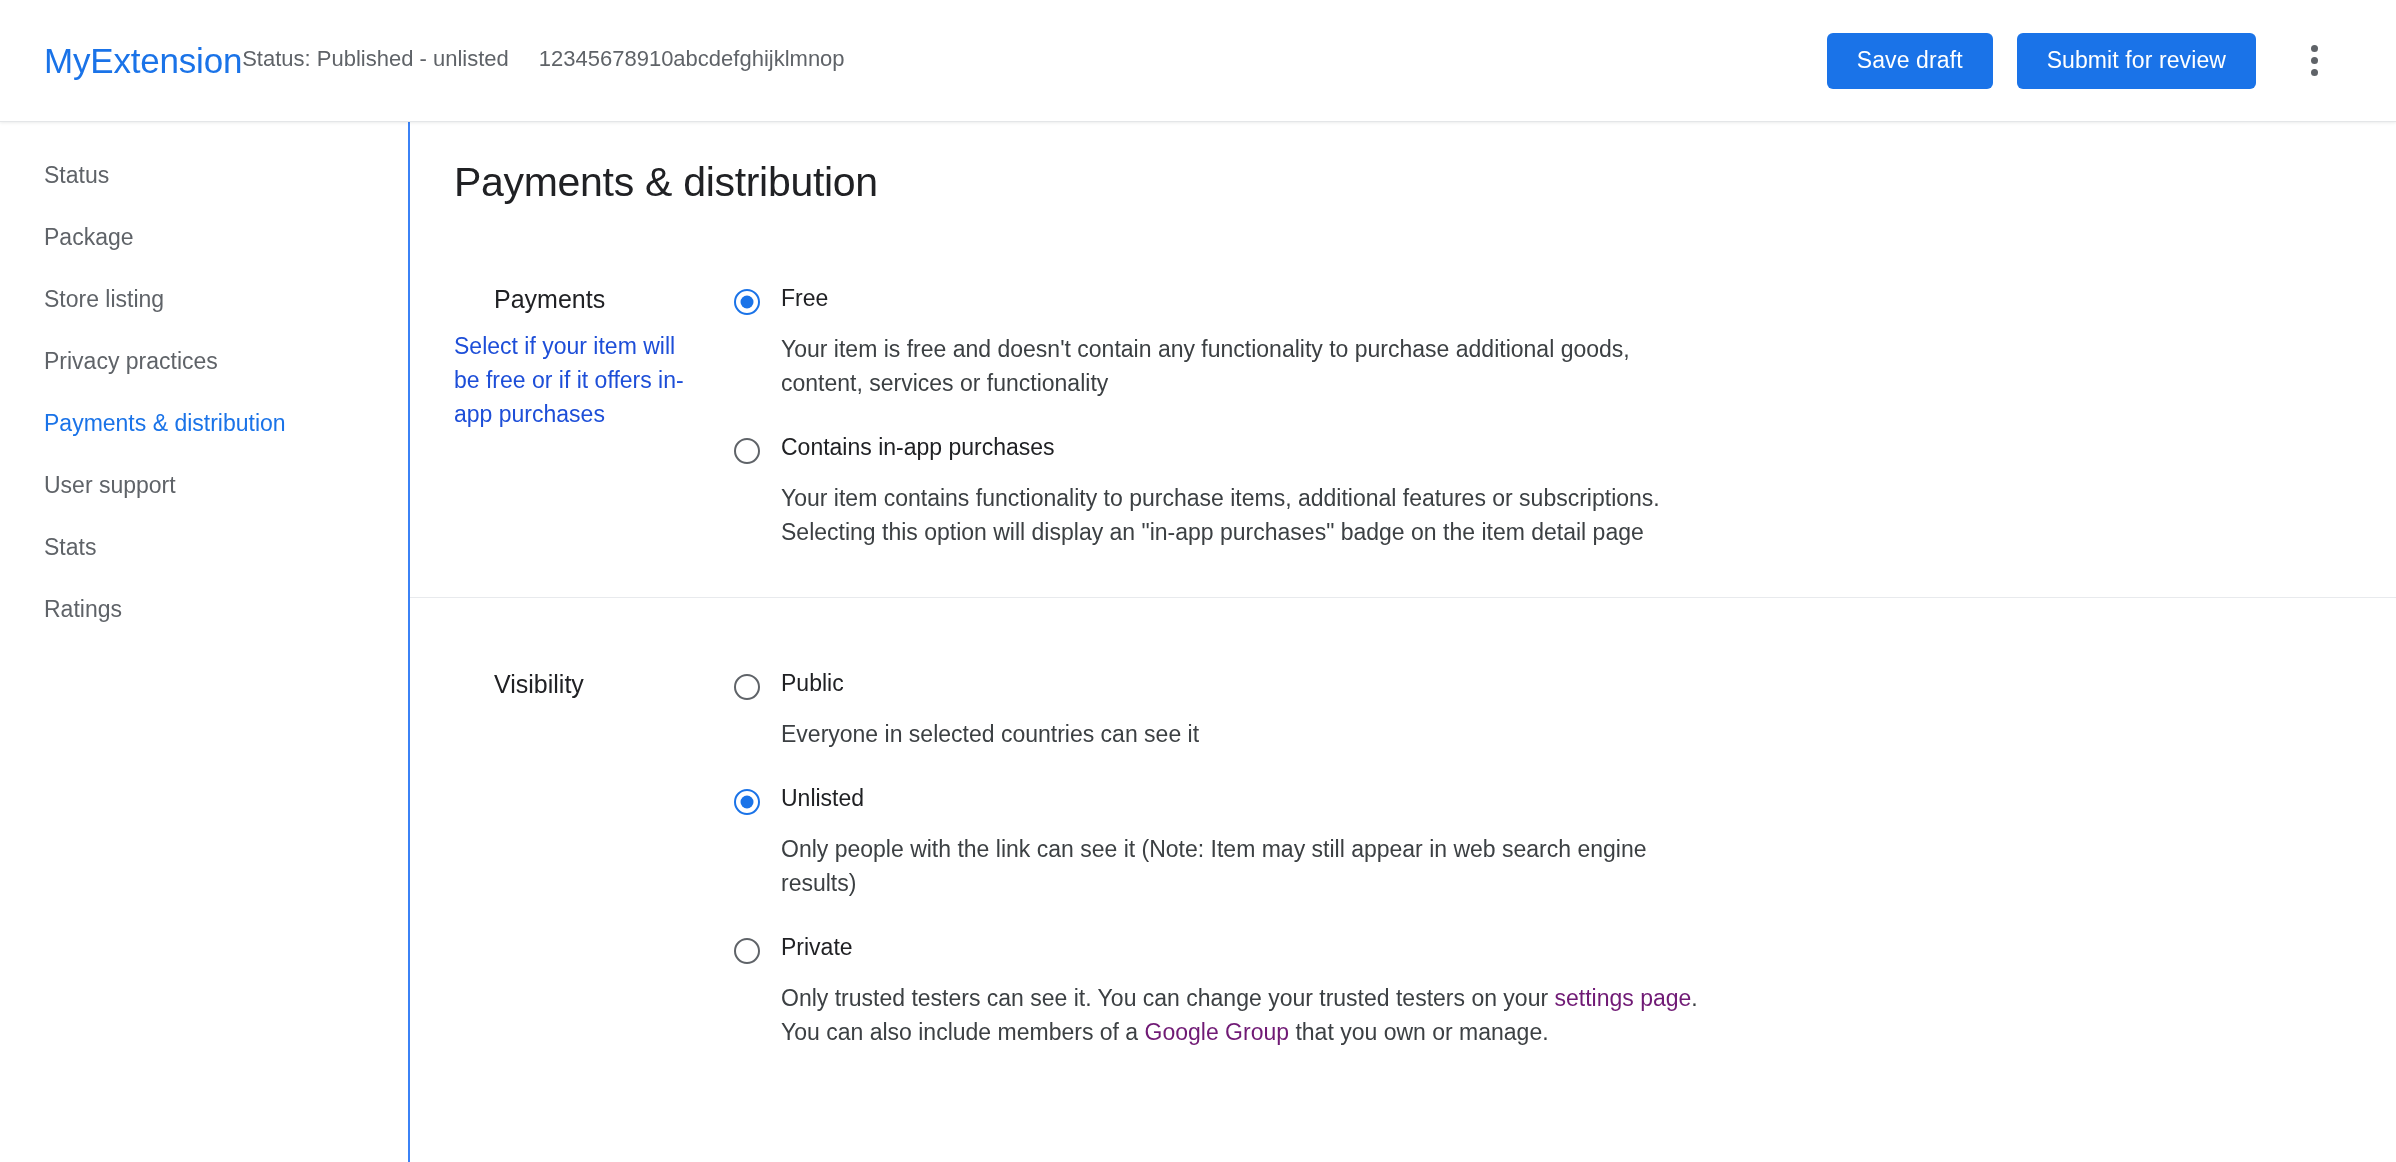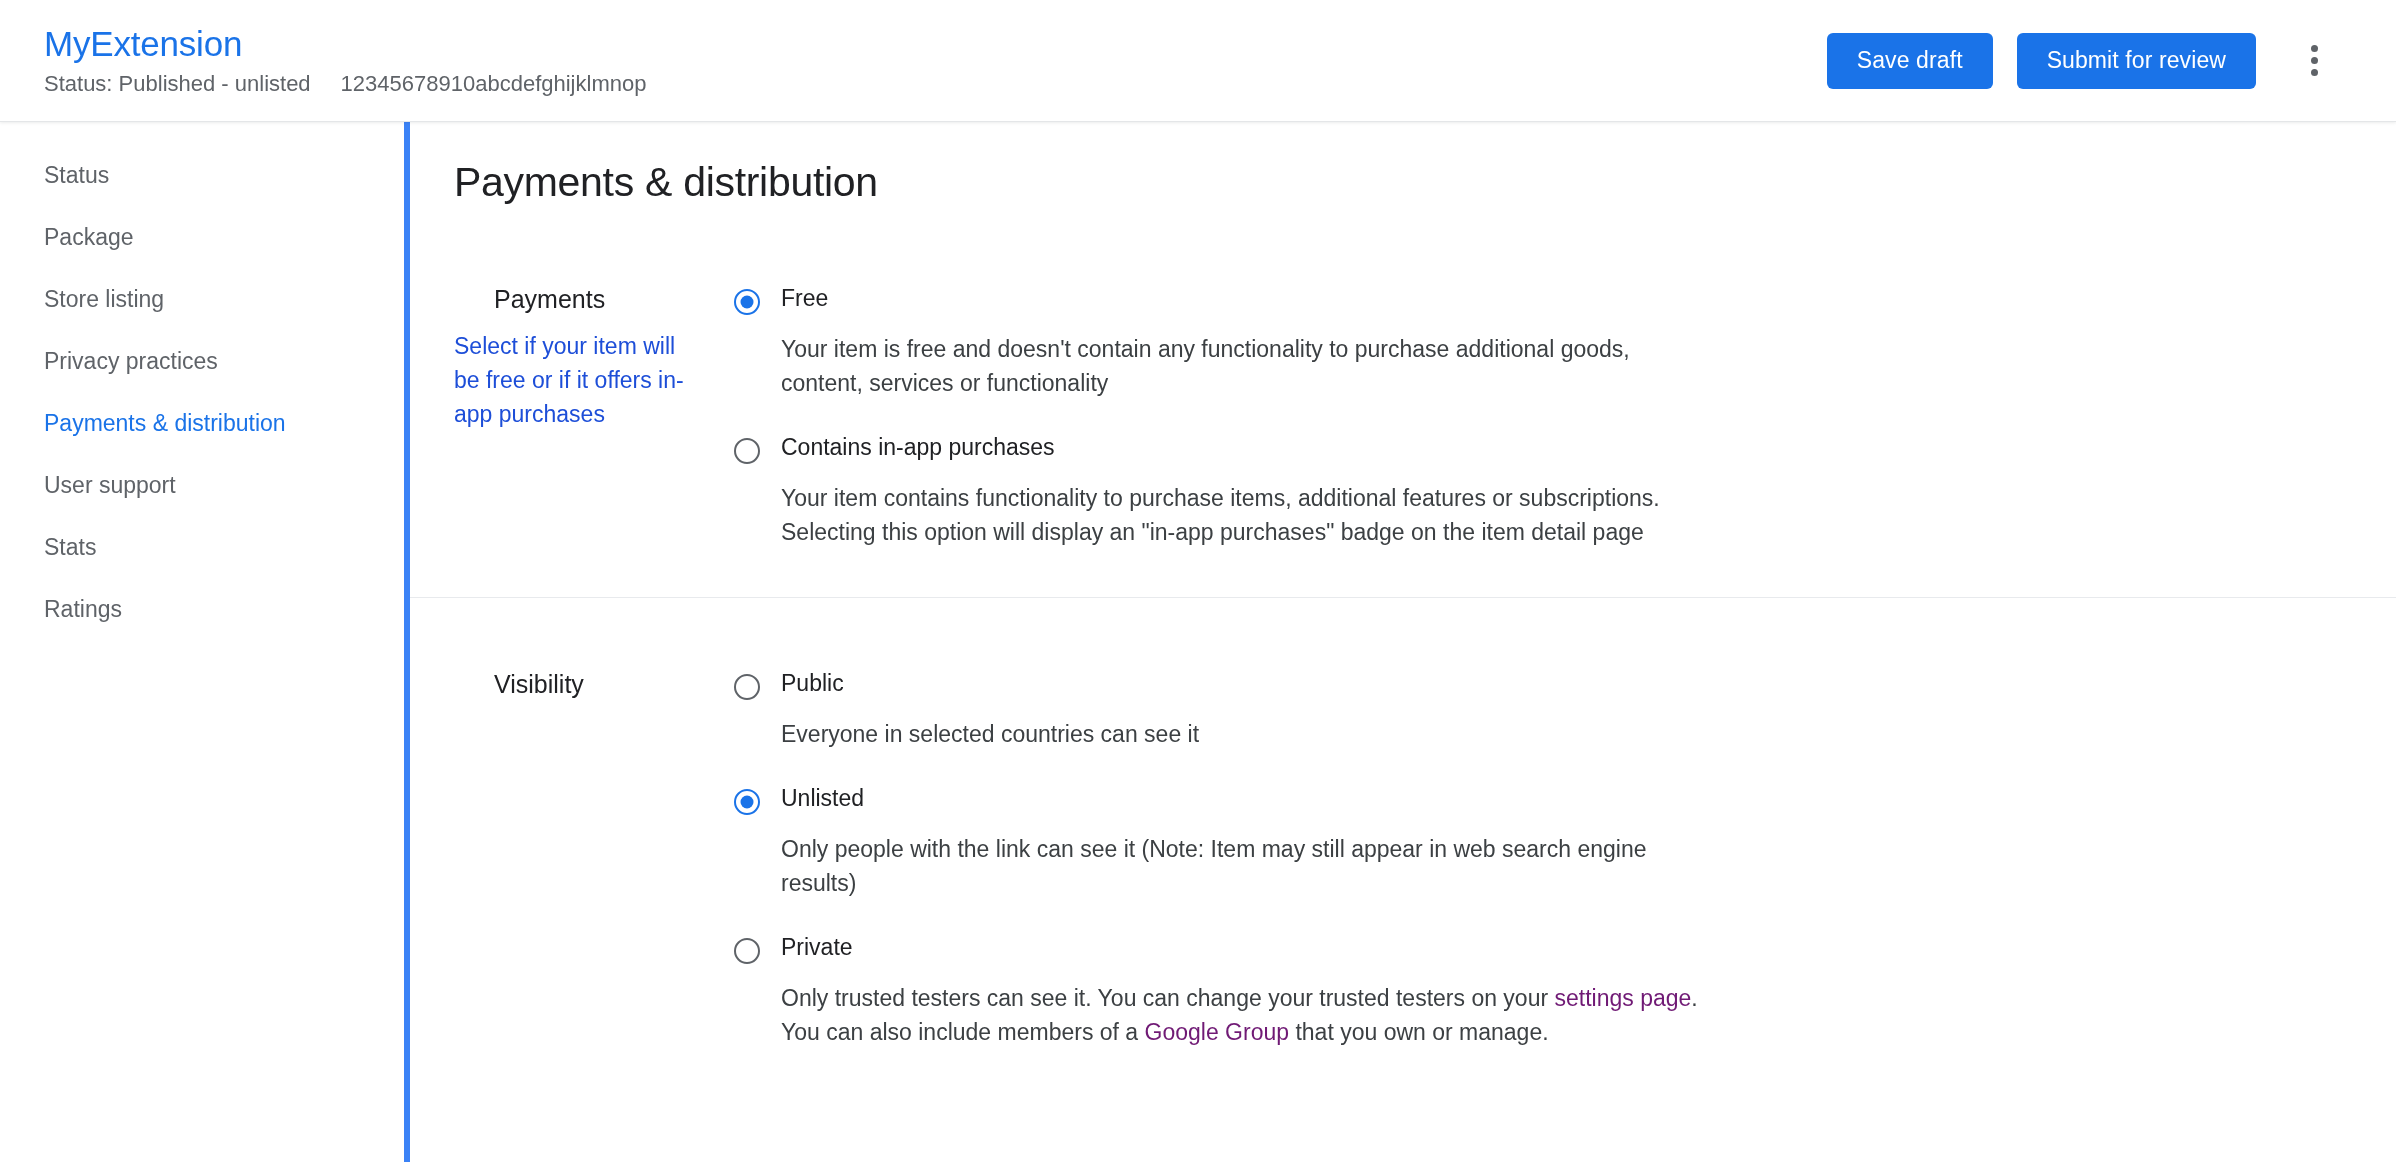--- a/index.html
+++ b/index.html
@@ -22,21 +22,21 @@
     border-bottom: 1px solid #e4e6e8;
     box-shadow: 0 1px 3px rgba(60,64,67,0.10);
     display: flex;
     align-items: center;
     z-index: 5;
   }
 
   .header-left {
     padding-left: 44px;
     display: flex;
-    flex-direction: column;
+    flex-direction: row;
     justify-content: center;
   }
 
   .app-title {
     font-size: 35px;
     line-height: 42px;
     color: #1a73e8;
     font-weight: 400;
     letter-spacing: -0.2px;
   }
@@ -100,21 +100,21 @@
     display: flex;
     width: 2396px;
     height: 1040px;
   }
 
   
   .sidebar {
     width: 410px;
     min-width: 410px;
     background: #ffffff;
-    border-right: 6px solid #3b82f6;
+    border-right: 2px solid #3b82f6;
     padding-top: 22px;
   }
 
   .nav-item {
     display: block;
     padding: 16px 24px 16px 44px;
     font-size: 23px;
     line-height: 30px;
     color: #5f6368;
     font-weight: 400;

